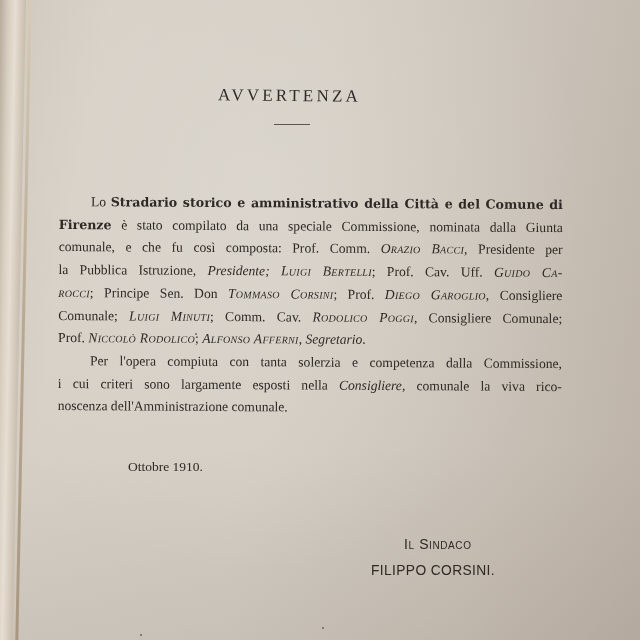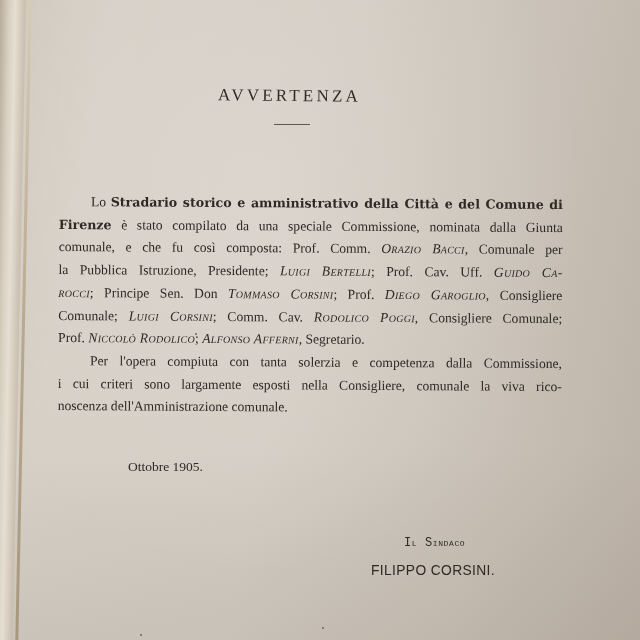--- a/index.html
+++ b/index.html
@@ -41,29 +41,29 @@
     font-family:"Liberation Serif", serif;
     font-size:13.6px; line-height:22.7px; color:#2e2925;
     text-align:justify;
     transform: rotate(0.35deg); transform-origin: top left;
   }
   .line { display:block; white-space:nowrap; text-align:justify; text-align-last:justify; }
   .line.last { text-align-last:left; }
   .indent { padding-left:32px; }
   .bold { font-weight:bold; font-family:"DejaVu Serif", serif; font-size:12.6px; }
   .sc { font-variant: small-caps; letter-spacing:0.3px;font-style:italic; }
-  .it { }
+  .it { font-style:italic; }
   .para2 { margin-top:0; }
   .date {
     position:absolute; left:128px; top:459px;
     font-family:"Liberation Serif", serif; font-size:13.5px; color:#2e2925;
   }
   .sig-role {
     position:absolute; left:404px; top:536px;
-    font-family:Liberation Mono, monospace; font-size:12px; color:#2e2925;
+    font-family:Liberation Sans, sans-serif; font-size:14px; color:#2e2925;
     font-variant: small-caps; letter-spacing:0.6px;
   }
   .sig-name {
     position:absolute; left:371px; top:561px;
     font-family:"Liberation Sans", sans-serif; font-size:15px; color:#2e2925;
     letter-spacing:0.4px;
     transform: scaleX(0.92); transform-origin:left;
   }
   .speck { position:absolute; width:2px; height:2px; border-radius:1px; background:#6d645c; }
 </style>
@@ -74,33 +74,33 @@
   <div class="spine"></div>
   <div class="spine-edge"></div>
 
   <div class="title">AVVERTENZA</div>
   <div class="rule"></div>
 
   <div class="body-text">
     <div id="para1">
         <span class="line indent"><span>Lo </span><span class="bold">Stradario storico e amministrativo della Città e del Comune di</span></span>
         <span class="line"><span class="bold">Firenze</span><span> è stato compilato da una speciale Commissione, nominata dalla Giunta</span></span>
-        <span class="line"><span>comunale, e che fu così composta: Prof. Comm. </span><span class="sc">Orazio Bacci</span><span>, Comunale per</span></span>
+        <span class="line"><span>comunale, e che fu così composta: Prof. Comm. </span><span class="sc">Orazio Bacci</span><span>, Presidente per</span></span>
         <span class="line"><span>la Pubblica Istruzione, </span><span class="it">Presidente;</span><span> </span><span class="sc">Luigi Bertelli</span><span>; Prof. Cav. Uff. </span><span class="sc">Guido Ca-</span></span>
         <span class="line"><span class="sc">rocci</span><span>; Principe Sen. Don </span><span class="sc">Tommaso Corsini</span><span>; Prof. </span><span class="sc">Diego Garoglio</span><span>, Consigliere</span></span>
-        <span class="line"><span>Comunale; </span><span class="sc">Luigi Corsini</span><span>; Comm. Cav. </span><span class="sc">Rodolico Poggi</span><span>, Consigliere Comunale;</span></span>
+        <span class="line"><span>Comunale; </span><span class="sc">Luigi Minuti</span><span>; Comm. Cav. </span><span class="sc">Rodolico Poggi</span><span>, Consigliere Comunale;</span></span>
         <span class="line last"><span>Prof. </span><span class="sc">Niccolò Rodolico</span><span>; </span><span class="sc">Alfonso Afferni</span><span>, </span><span class="it">Segretario</span><span>.</span></span>
       </div>
     <div id="para2" class="para2">
         <span class="line indent"><span>Per l'opera compiuta con tanta solerzia e competenza dalla Commissione,</span></span>
         <span class="line"><span>i cui criteri sono largamente esposti nella </span><span class="it">Consigliere</span><span>, comunale la viva rico-</span></span>
         <span class="line last"><span>noscenza dell'Amministrazione comunale.</span></span>
       </div>
   </div>
 
-  <div class="date">Ottobre 1905.</div>
+  <div class="date">Ottobre 1910.</div>
   <div class="sig-role">Il Sindaco</div>
   <div class="sig-name">FILIPPO CORSINI.</div>
 
   <div class="speck" style="left:195px;top:333px;"></div>
   <div class="speck" style="left:322px;top:627px;"></div>
   <div class="speck" style="left:140px;top:634px;"></div>
 </div>
 
 </body></html>

